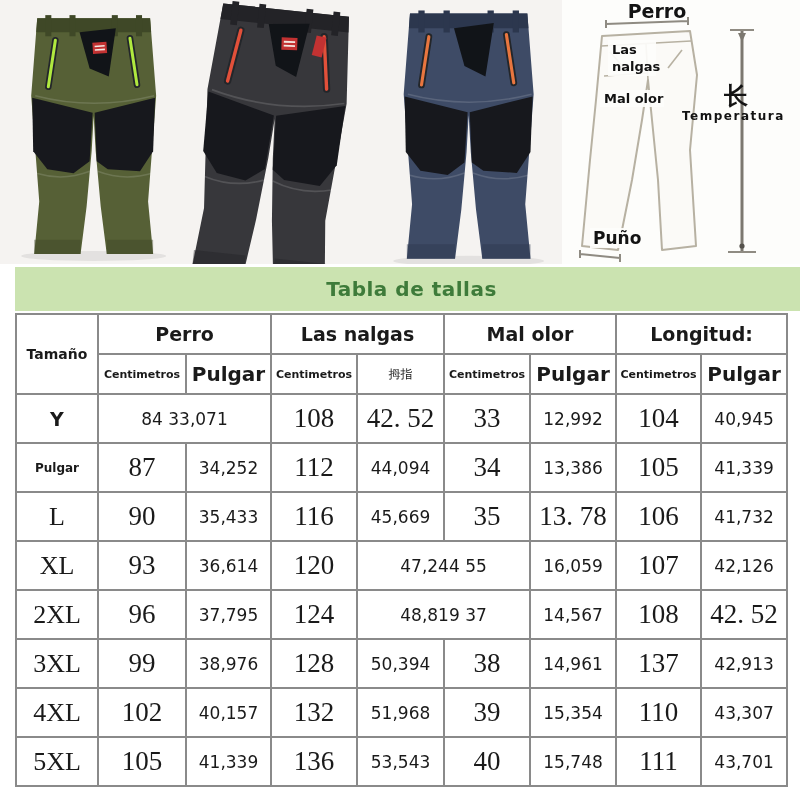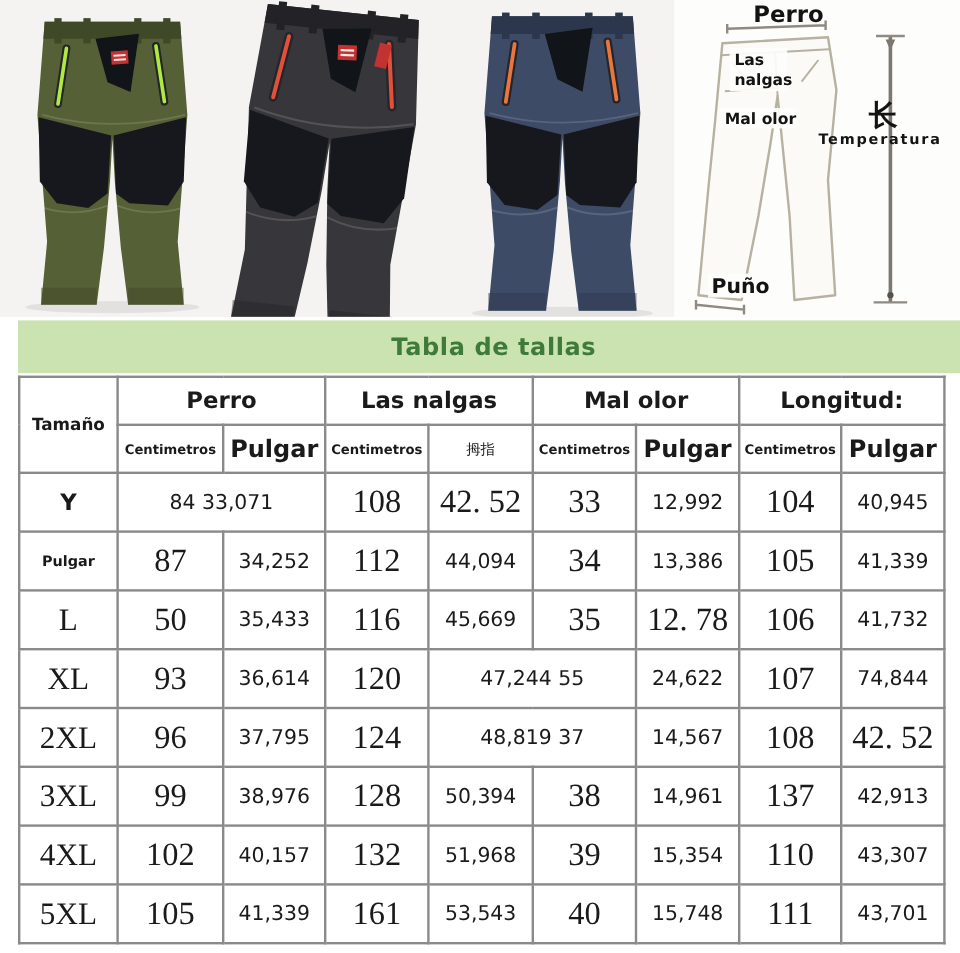--- a/index.html
+++ b/index.html
@@ -233,38 +233,38 @@
             <td class="num-md">34,252</td>
             <td class="num-lg">112</td>
             <td class="num-md">44,094</td>
             <td class="num-lg">34</td>
             <td class="num-md">13,386</td>
             <td class="num-lg">105</td>
             <td class="num-md">41,339</td>
           </tr>
           <tr class="data-row">
             <td class="label-cell lbl-serif">L</td>
-            <td class="num-lg">50</td>
+            <td class="num-lg">90</td>
             <td class="num-md">35,433</td>
             <td class="num-lg">116</td>
             <td class="num-md">45,669</td>
             <td class="num-lg">35</td>
-            <td class="num-lg">12. 78</td>
+            <td class="num-lg">13. 78</td>
             <td class="num-lg">106</td>
             <td class="num-md">41,732</td>
           </tr>
           <tr class="data-row">
             <td class="label-cell lbl-serif">XL</td>
             <td class="num-lg">93</td>
             <td class="num-md">36,614</td>
             <td class="num-lg">120</td>
             <td class="num-md" colspan="2">47,244 55</td>
-            <td class="num-md">24,622</td>
+            <td class="num-md">16,059</td>
             <td class="num-lg">107</td>
-            <td class="num-md">74,844</td>
+            <td class="num-md">42,126</td>
           </tr>
           <tr class="data-row">
             <td class="label-cell lbl-serif">2XL</td>
             <td class="num-lg">96</td>
             <td class="num-md">37,795</td>
             <td class="num-lg">124</td>
             <td class="num-md" colspan="2">48,819 37</td>
             <td class="num-md">14,567</td>
             <td class="num-lg">108</td>
             <td class="num-lg">42. 52</td>
@@ -288,21 +288,21 @@
             <td class="num-md">51,968</td>
             <td class="num-lg">39</td>
             <td class="num-md">15,354</td>
             <td class="num-lg">110</td>
             <td class="num-md">43,307</td>
           </tr>
           <tr class="data-row">
             <td class="label-cell lbl-serif">5XL</td>
             <td class="num-lg">105</td>
             <td class="num-md">41,339</td>
-            <td class="num-lg">161</td>
+            <td class="num-lg">136</td>
             <td class="num-md">53,543</td>
             <td class="num-lg">40</td>
             <td class="num-md">15,748</td>
             <td class="num-lg">111</td>
             <td class="num-md">43,701</td>
           </tr>
         </tbody>
     </table>
   </div>
 </div>

